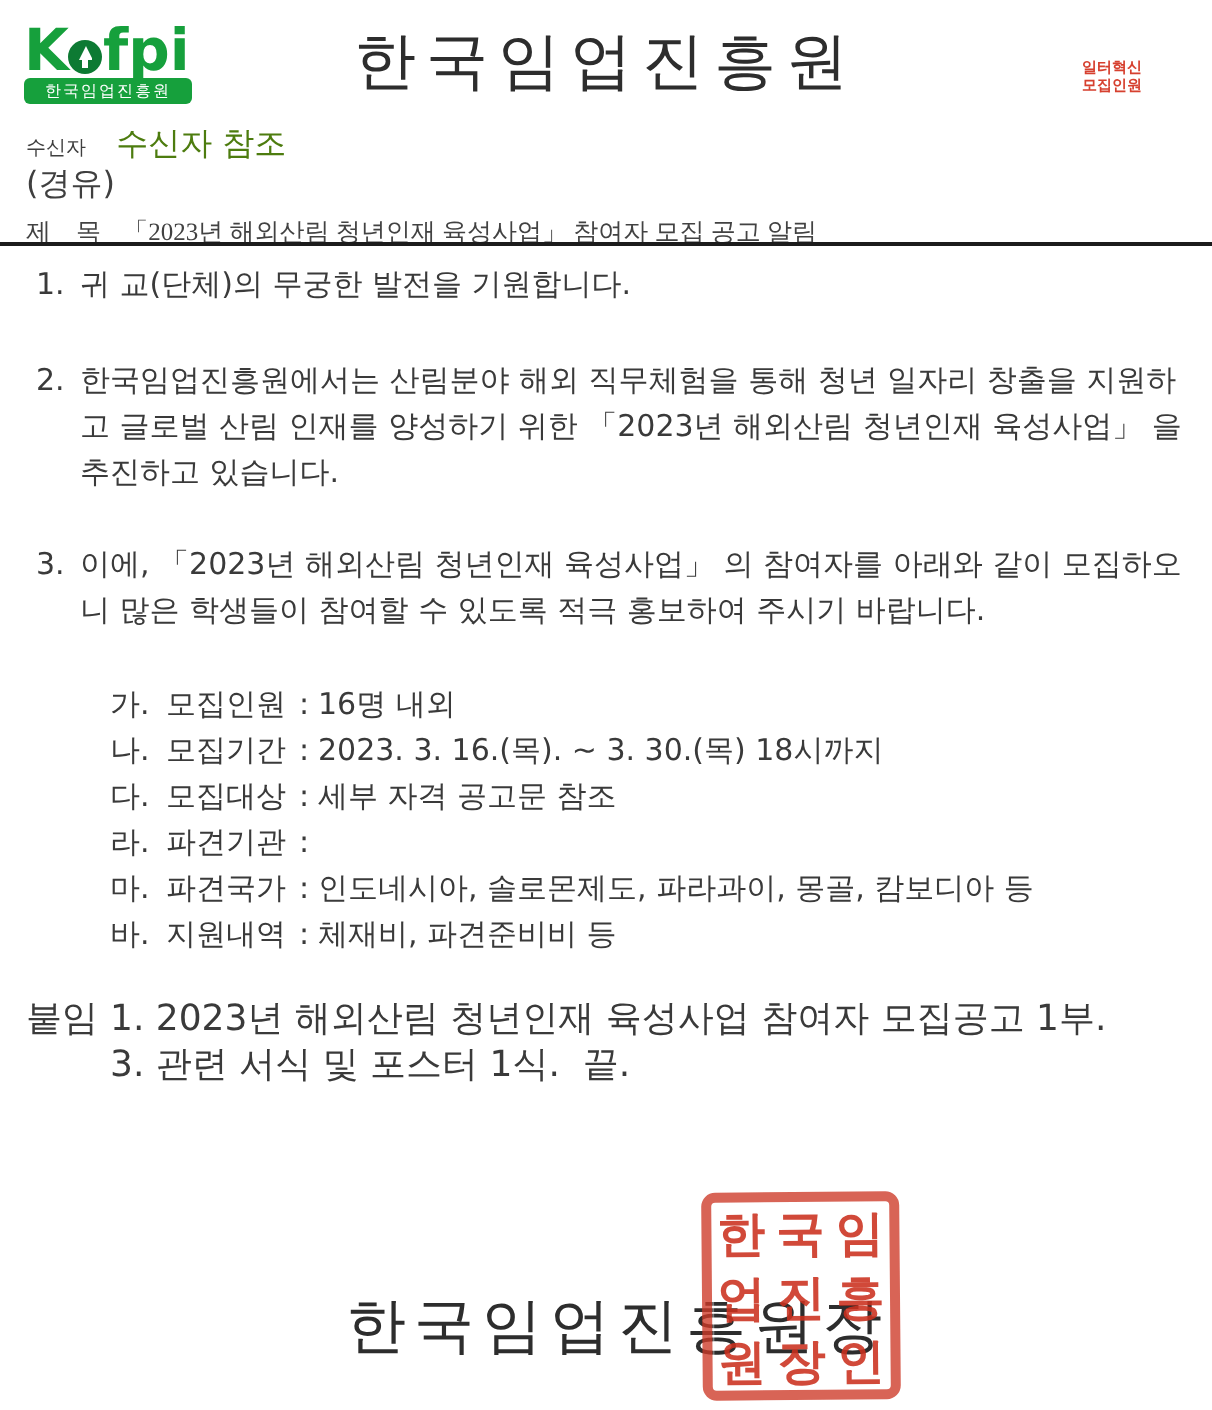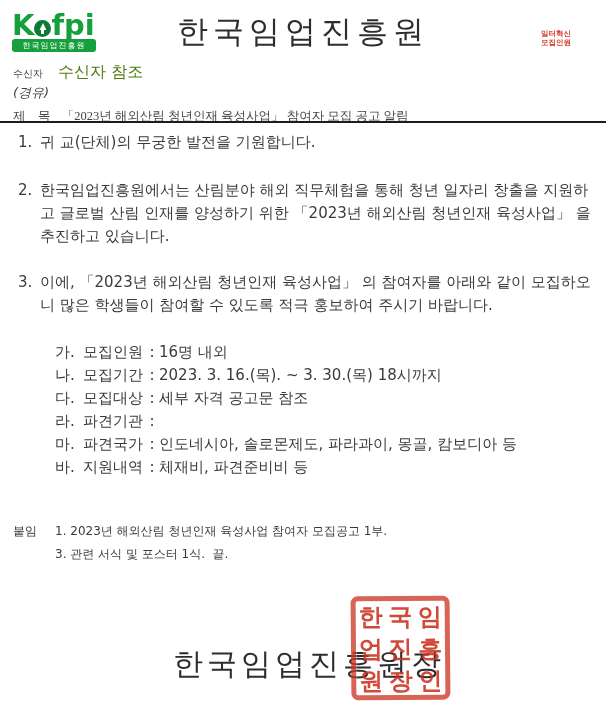--- a/index.html
+++ b/index.html
@@ -46,42 +46,42 @@
   .badge-text {
     position:absolute; left:0; right:0; top:22px; text-align:center;
     font-size:7.5px; line-height:9px; font-weight:bold; color:#d6402f; letter-spacing:0px;
   }
 
   
   .meta { position:absolute; left:13px; top:62px; right:10px; color:#3f3f3f; }
   .meta-row { height:20px; line-height:20px; }
   .recipient-label { font-size:10px; }
   .recipient-value { font-size:16px; color:#4d7c0f; margin-left:10px; }
-  .via { font-size:13px;font-style:italic; }
+  .via { font-size:16px; }
   .subject-row { margin-top:5px; height:18px; line-height:18px; font-size:12.5px; color:#424242;font-family:Liberation Serif, serif; }
   .subject-label { white-space:pre; }
   .subject-value { margin-left:8px; }
   .subject-rule { position:absolute; left:0; top:121px; width:606px; border-top:2px solid #1c1c1c; }
 
   
   .body-block { position:absolute; left:18px; right:14px; top:131px; font-size:15px; line-height:23px; color:#3a3a3a; }
   .para { display:flex; }
   .para .num { width:22px; flex:0 0 22px; }
   .para .ptext { flex:1; white-space:pre-wrap; }
   .p2 { margin-top:25px; }
   .p3 { margin-top:23px; }
   .details { margin-top:24px; margin-left:37px; }
   .drow { display:flex; }
   .drow .dno { flex:0 0 28px; }
   .drow .dlabel { flex:0 0 62px; }
   .drow .dcolon { flex:0 0 14px; text-align:center; }
   .drow .dval { flex:1; white-space:pre-wrap; }
 
   
-  .attachments { position:absolute; left:13px; top:520px; display:flex; font-size:12px; line-height:23px; color:#3a3a3a; }
+  .attachments { position:absolute; left:13px; top:498px; display:flex; font-size:18px; line-height:23px; color:#3a3a3a; }
   .att-label { flex:0 0 42px; }
   .att-item { white-space:pre-wrap; }
 
   
   .signer {
     position:absolute; left:12px; right:0; top:645px; text-align:center;
     font-size:30px; line-height:38px; color:#2d2d2d; letter-spacing:4px; font-weight:400;
   }
   .stamp {
     position:absolute; left:351px; top:596px; width:99px; height:104px;

